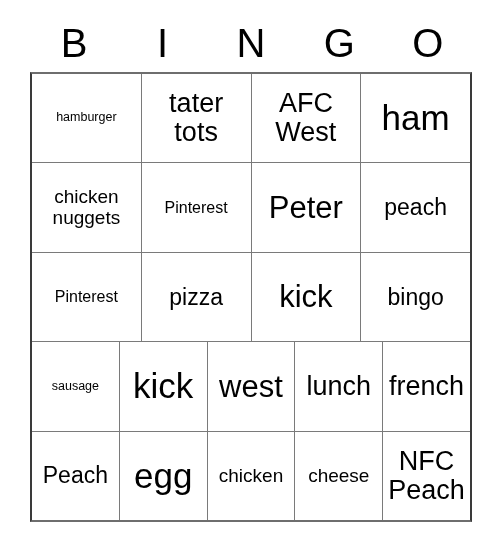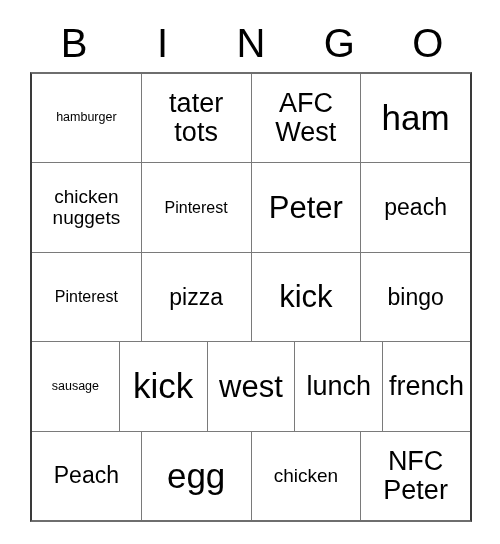--- a/index.html
+++ b/index.html
@@ -168,19 +168,22 @@
       <div class="cell">
           <span class="cell-text fs-lg">Peach</span>
         </div>
       <div class="cell">
           <span class="cell-text fs-hg">egg</span>
         </div>
       <div class="cell">
           <span class="cell-text fs-md">chicken</span>
         </div>
       <div class="cell">
+          <span class="cell-text fs-md">cheese</span>
+        </div>
+      <div class="cell">
           <span class="cell-text fs-xl">NFC
-Peter</span>
+Peach</span>
         </div>
     </div>
 
   </div>
 </div>
 
 </body></html>

